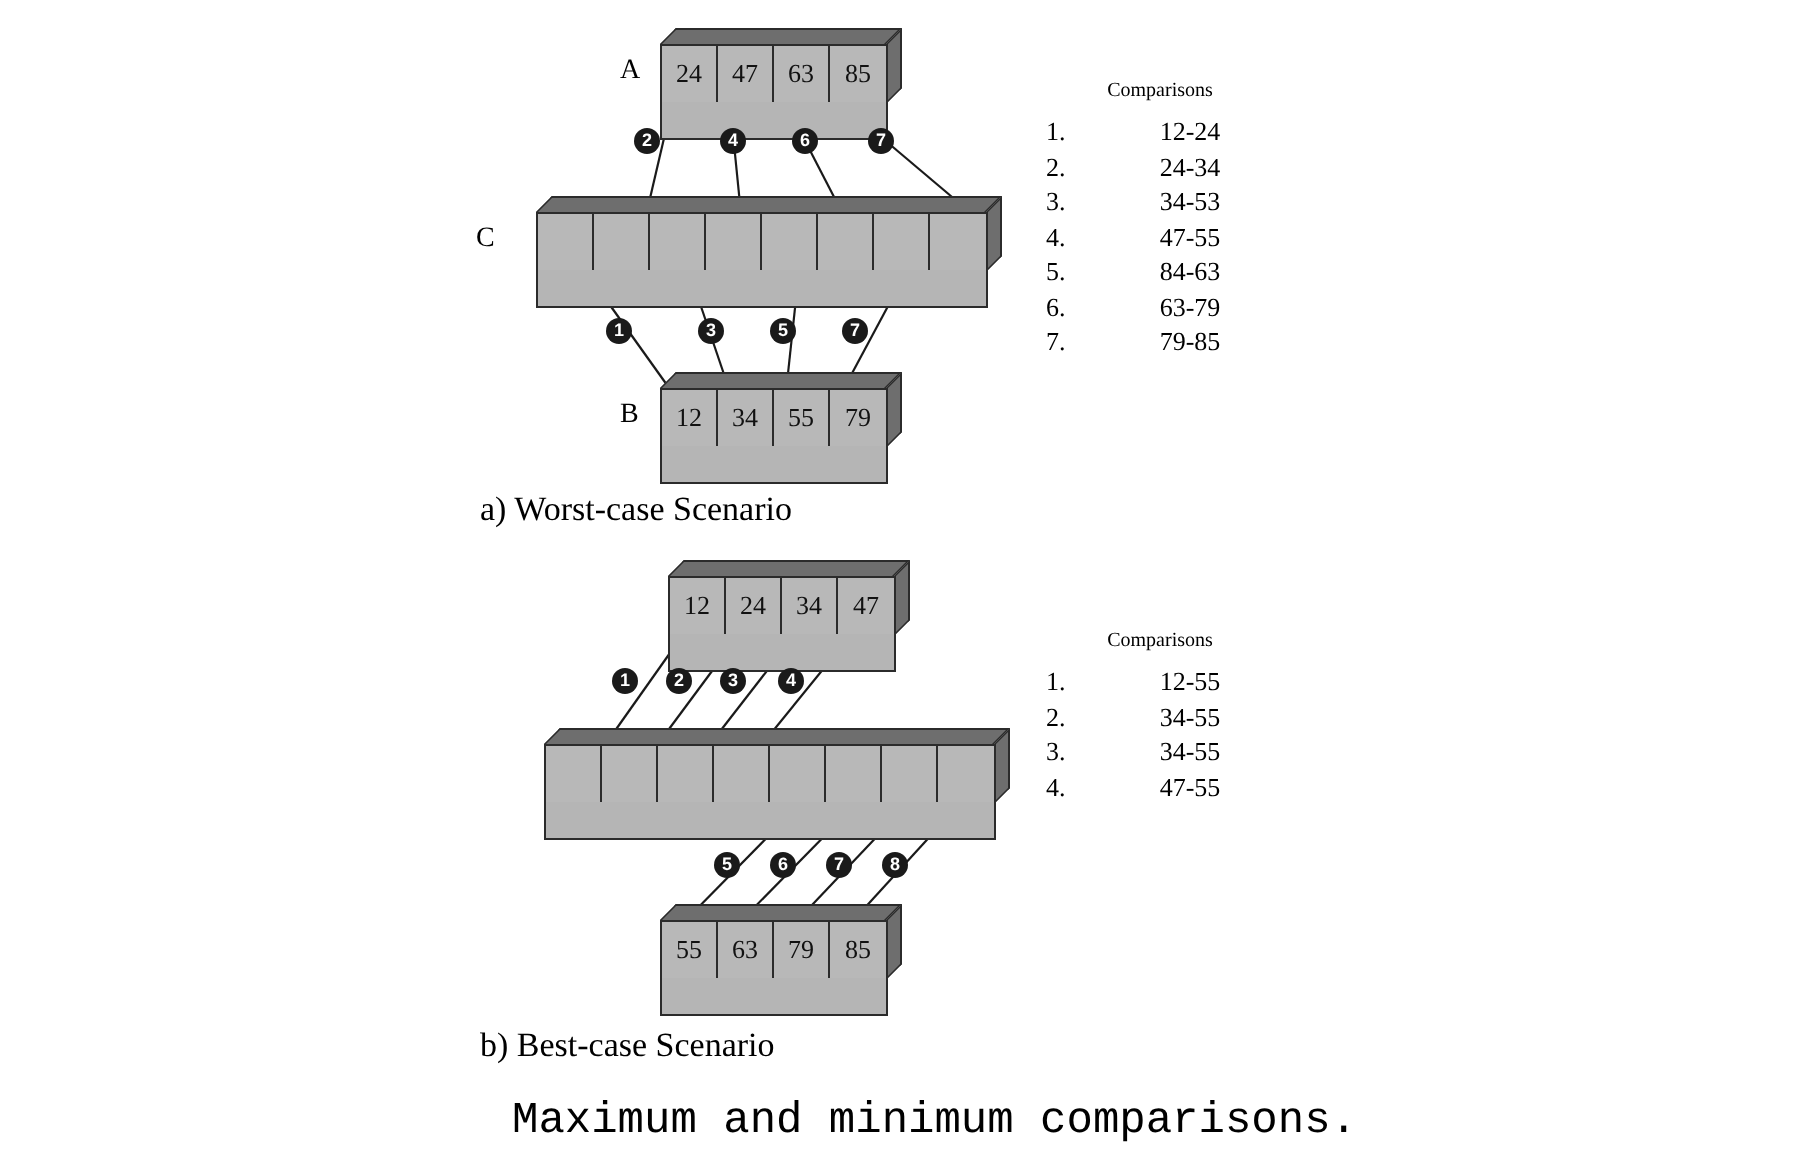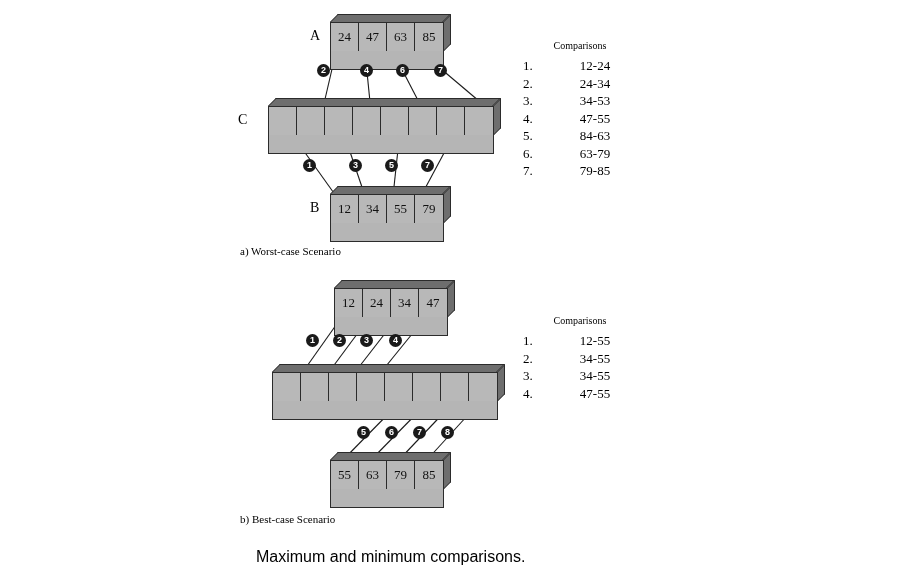--- a/index.html
+++ b/index.html
@@ -87,28 +87,28 @@
 
   
   .lbl {
     position: absolute;
     font-size: 14px;
     font-family: "Liberation Serif", serif;
     white-space: nowrap;
   }
   .caption {
     position: absolute;
-    font-size: 11px;
+    font-size: 17px;
     font-family: "Liberation Serif", serif;
     white-space: nowrap;
   }
   .bigcaption {
     position: absolute;
-    font-size: 16px;
-    font-family: Liberation Sans, sans-serif;
+    font-size: 22px;
+    font-family: Liberation Mono, monospace;
     white-space: nowrap;
   }
 
   
   .cmp {
     position: absolute;
   }
   .cmp .cmp-title {
     font-size: 10px;
     font-family: "Liberation Serif", serif;

